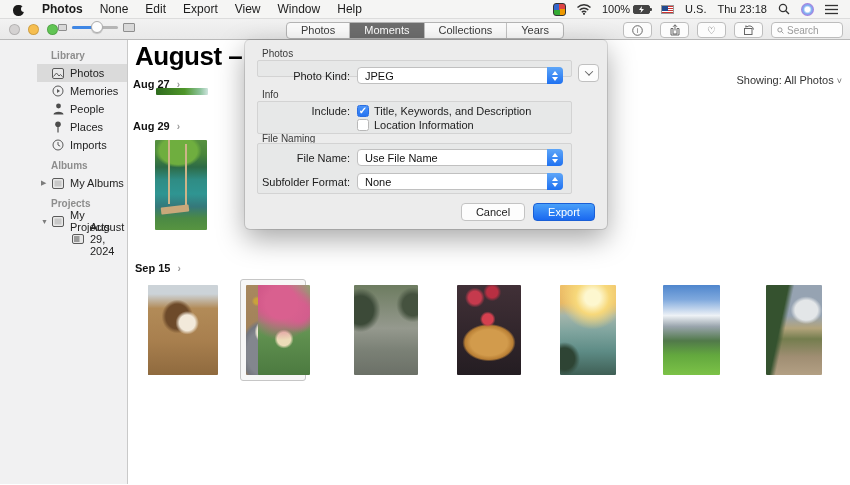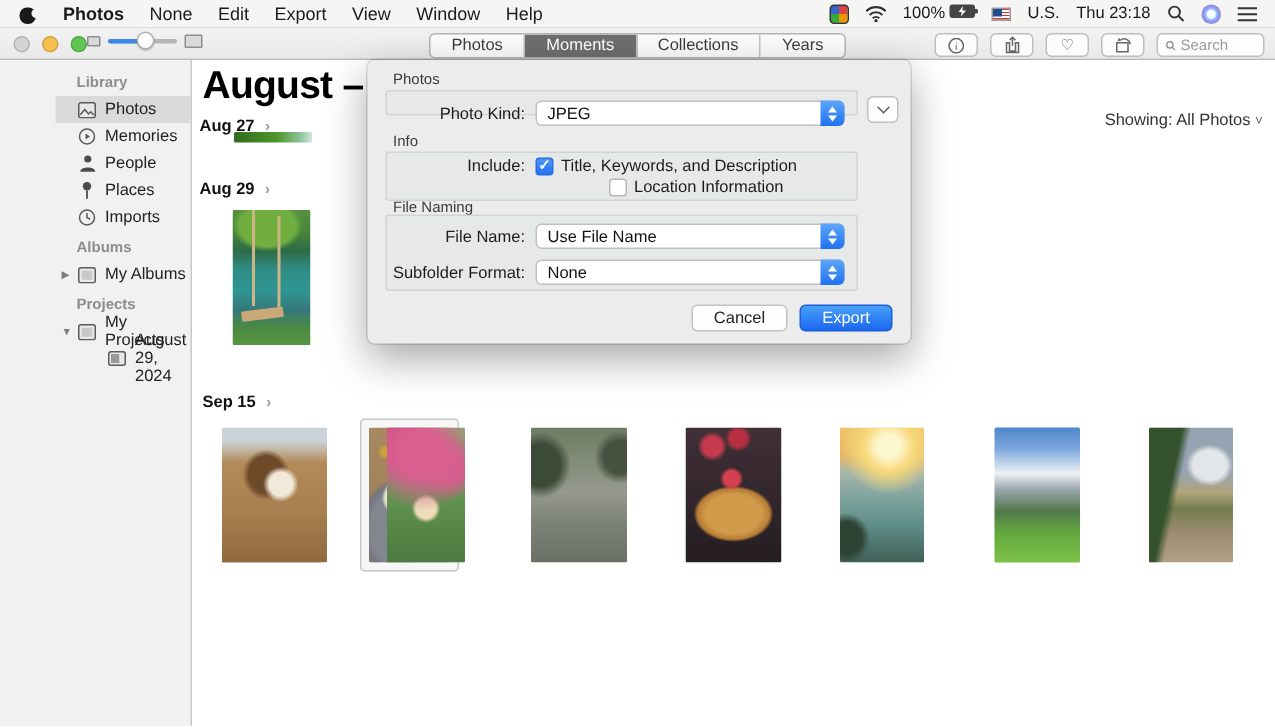--- a/index.html
+++ b/index.html
@@ -14,21 +14,21 @@
   .mb-item { color:#1c1c1c; }
   .apple-glyph { width:13px; height:13px; position:relative; display:inline-block; }
   .apple-glyph::before { content:""; position:absolute; left:1px; top:2px; width:11px; height:11px;
        background:#1a1a1a; border-radius:45% 45% 48% 48%; }
   .apple-glyph::after { content:""; position:absolute; right:-2px; top:3px; width:6px; height:6px;
        background:#f5f5f4; border-radius:50%; }
   .mb-right { margin-left:auto; display:flex; align-items:center; gap:11px; font-size:11px; }
   .cam-icon { width:13px; height:13px; border-radius:3px;
        background:conic-gradient(#d44 0 25%, #e90 25% 50%, #3a3 50% 75%, #36c 75% 100%);
        border:1px solid #333; }
-  .battery-wrap { display:flex; align-items:flex-start; gap:3px; }
+  .battery-wrap { display:flex; align-items:center; gap:3px; }
   .batt { width:17px; height:9px; border:1px solid #444; border-radius:2px; position:relative; background:#444; }
   .batt::after { content:""; position:absolute; right:-3px; top:2px; width:2px; height:3px; background:#444; border-radius:0 1px 1px 0; }
   .flag { width:13px; height:9px; background:
         linear-gradient(180deg,#c33 0 14%,#fff 14% 28%,#c33 28% 42%,#fff 42% 56%,#c33 56% 70%,#fff 70% 84%,#c33 84% 100%); position:relative; border:0.5px solid #999; }
   .flag::before { content:""; position:absolute; left:0; top:0; width:6px; height:5px; background:#224a8f; }
   .siri-icon { width:13px; height:13px; border-radius:50%;
         background:radial-gradient(circle at 50% 50%, #fff 0 25%, #7fb2f2 45%, #b06fd8 75%, #3c49c9 100%); }
 
   
   .toolbar { height:21px; background:linear-gradient(#f2f2f2,#e9e9e9); border-bottom:1px solid #b9b9b9;
@@ -411,21 +411,21 @@
         <span class="cv"></span>
       </div>
 
     <div class="dg-label" style="top:49px;">Info</div>
     <div class="dg-box" style="top:61px; height:33px;">
       <div class="dg-row" style="padding-top:3px;">
         <span class="dg-lab">Include:</span>
         <span class="cb checked"></span>
         <span>Title, Keywords, and Description</span>
       </div>
-      <div class="dg-row" style="padding-top:2px;justify-content:center;">
+      <div class="dg-row" style="padding-top:2px;">
         <span class="dg-lab"></span>
         <span class="cb"></span>
         <span>Location Information</span>
       </div>
     </div>
 
     <div class="dg-label" style="top:93px;">File Naming</div>
     <div class="dg-box" style="top:103px; height:51px;">
       <div class="dg-row" style="padding:5px 0 0 0;">
         <span class="dg-lab">File Name:</span>

